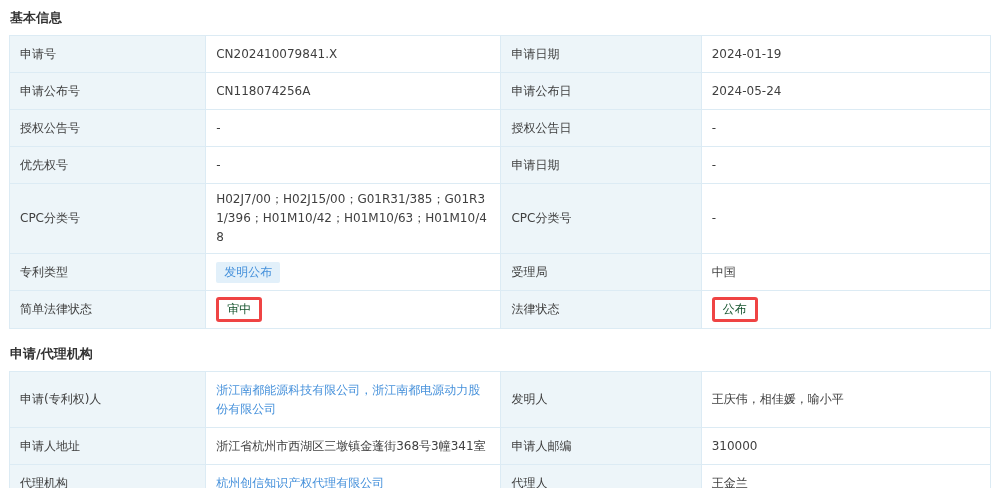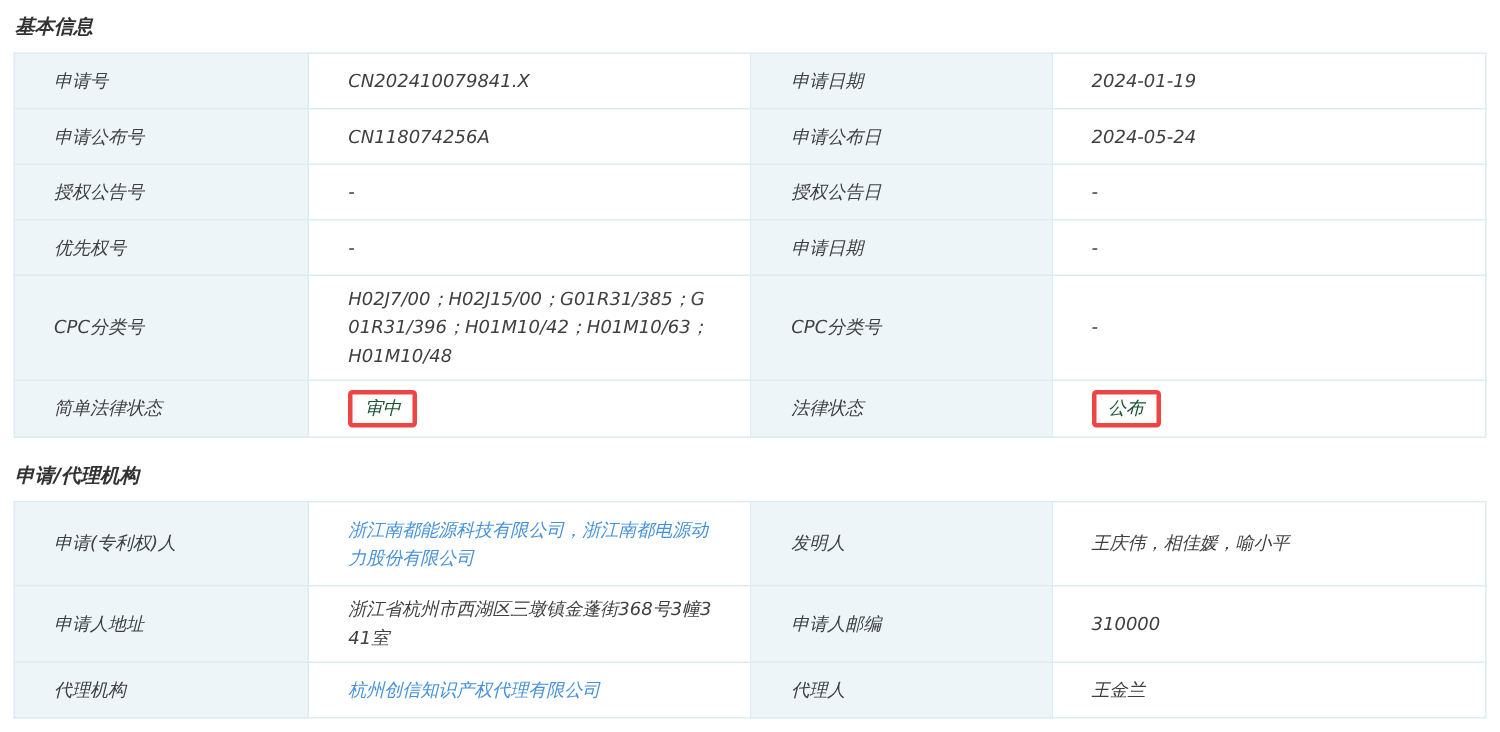--- a/index.html
+++ b/index.html
@@ -9,40 +9,39 @@
     font-family: "DejaVu Sans", "Liberation Sans", sans-serif;
     font-size: 12px;
     color: #404040;
   }
   .page {
     width: 1000px;
     height: 488px;
     padding: 0 9px;
     background: #ffffff;
     overflow: hidden;
-    font-style: italic;
   }
   .section-title {
     font-size: 13px;
     font-weight: 700;
     color: #333333;
     padding: 9px 1px 8px 1px;
   }
   .section-title.second {
     padding-top: 16px;
   }
   table.kv {
     width: 100%;
     border-collapse: collapse;
     table-layout: fixed;
   }
   table.kv td {
     border: 1px solid #dcebf4;
     vertical-align: middle;
-    padding: 6px 26px;
+    padding: 6px 10px;
     line-height: 19px;
     word-break: break-all;
   }
   td.lbl {
     background: #edf5f9;
     color: #404040;
     padding-left: 8px;
   }
   td.val {
     background: #ffffff;
@@ -115,20 +114,28 @@
         <td class="lbl">申请日期</td>
         <td class="val">-</td>
       </tr>
       <tr class="r-tall">
         <td class="lbl">CPC分类号</td>
         <td class="val">H02J7/00；H02J15/00；G01R31/385；G01R31/396；H01M10/42；H01M10/63；H01M10/48</td>
         <td class="lbl">CPC分类号</td>
         <td class="val">-</td>
       </tr>
       <tr class="r">
+        <td class="lbl">专利类型</td>
+        <td class="val">
+          <span class="badge-solid">发明公布</span>
+        </td>
+        <td class="lbl">受理局</td>
+        <td class="val">中国</td>
+      </tr>
+      <tr class="r">
         <td class="lbl">简单法律状态</td>
         <td class="val">
           <span class="badge-outline">审中</span>
         </td>
         <td class="lbl">法律状态</td>
         <td class="val">
           <span class="badge-outline">公布</span>
         </td>
       </tr>
     </tbody>

